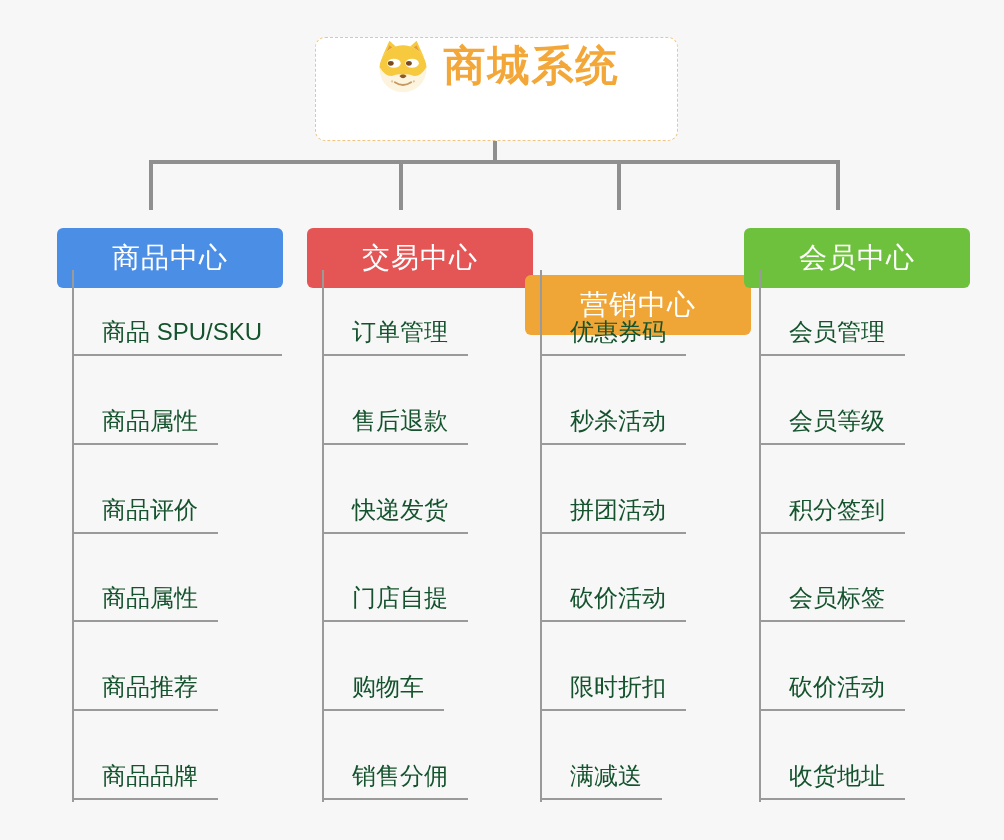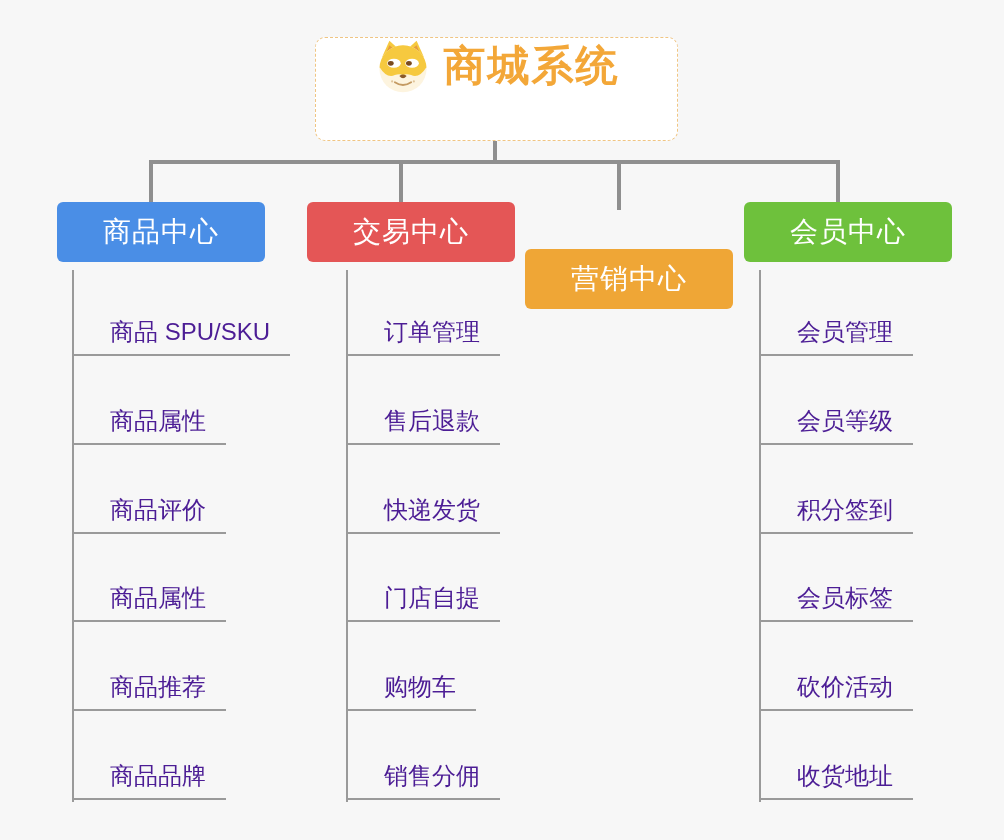--- a/index.html
+++ b/index.html
@@ -16,32 +16,32 @@
   .root-title{font-size:42px;font-weight:700;color:#f3a738;letter-spacing:2px;}
   .root-icon{width:58px;height:56px;flex:0 0 auto;}
 
   
   .conn{position:absolute;background:#8f8f8f;}
   .conn.h{height:4px;}
   .conn.v{width:4px;}
 
   
   .branch{
-    position:absolute;top:202px;width:208px;height:60px;border-radius:6px;
+    position:absolute;top:228px;width:226px;height:60px;border-radius:6px;
     color:#ffffff;font-size:28px;display:flex;align-items:center;justify-content:center;
     letter-spacing:1px;
   }
 
   
   .col{position:absolute;top:270px;width:290px;height:532px;}
   .col .vline{position:absolute;left:0;top:0;width:2px;height:532px;background:#9a9a9a;}
   .item{
     position:absolute;left:0;white-space:nowrap;
-    font-size:24px;color:#4c1d95;line-height:29px;
-    padding:0 20px 8px 38px;border-bottom:2px solid #9a9a9a;
+    font-size:24px;color:#14532d;line-height:29px;
+    padding:0 20px 8px 30px;border-bottom:2px solid #9a9a9a;
   }
   .r0{top:47px}.r1{top:136px}.r2{top:225px}.r3{top:313px}.r4{top:402px}.r5{top:491px}
 </style>
 </head>
 <body>
 
 <div class="canvas">
 
   <div class="root-node">
     <svg class="root-icon" viewBox="0 0 64 60" aria-hidden="true">
@@ -91,30 +91,39 @@
   <div class="col" style="left:72px;">
     <div class="vline"></div>
     <div class="item r0">商品 SPU/SKU</div>
     <div class="item r1">商品属性</div>
     <div class="item r2">商品评价</div>
     <div class="item r3">商品属性</div>
     <div class="item r4">商品推荐</div>
     <div class="item r5">商品品牌</div>
   </div>
 
-  <div class="col" style="left:322px;margin-left:24px;">
+  <div class="col" style="left:322px;">
     <div class="vline"></div>
     <div class="item r0">订单管理</div>
     <div class="item r1">售后退款</div>
     <div class="item r2">快递发货</div>
     <div class="item r3">门店自提</div>
     <div class="item r4">购物车</div>
     <div class="item r5">销售分佣</div>
   </div>
 
+  <div class="col" style="left:540px;">
+    <div class="vline"></div>
+    <div class="item r0">优惠券码</div>
+    <div class="item r1">秒杀活动</div>
+    <div class="item r2">拼团活动</div>
+    <div class="item r3">砍价活动</div>
+    <div class="item r4">限时折扣</div>
+    <div class="item r5">满减送</div>
+  </div>
 
   <div class="col" style="left:759px;">
     <div class="vline"></div>
     <div class="item r0">会员管理</div>
     <div class="item r1">会员等级</div>
     <div class="item r2">积分签到</div>
     <div class="item r3">会员标签</div>
     <div class="item r4">砍价活动</div>
     <div class="item r5">收货地址</div>
   </div>

